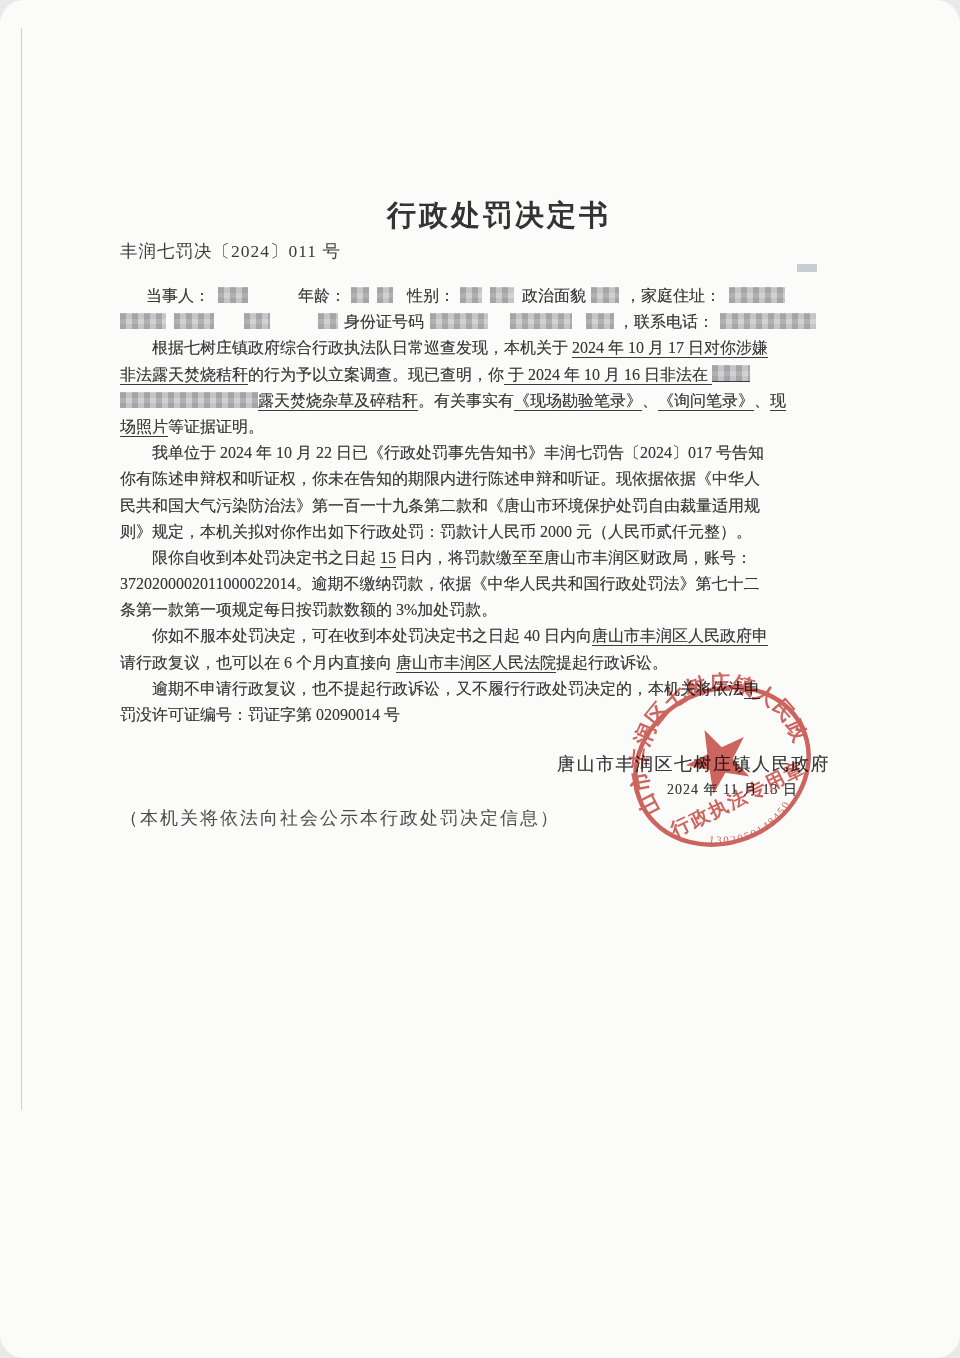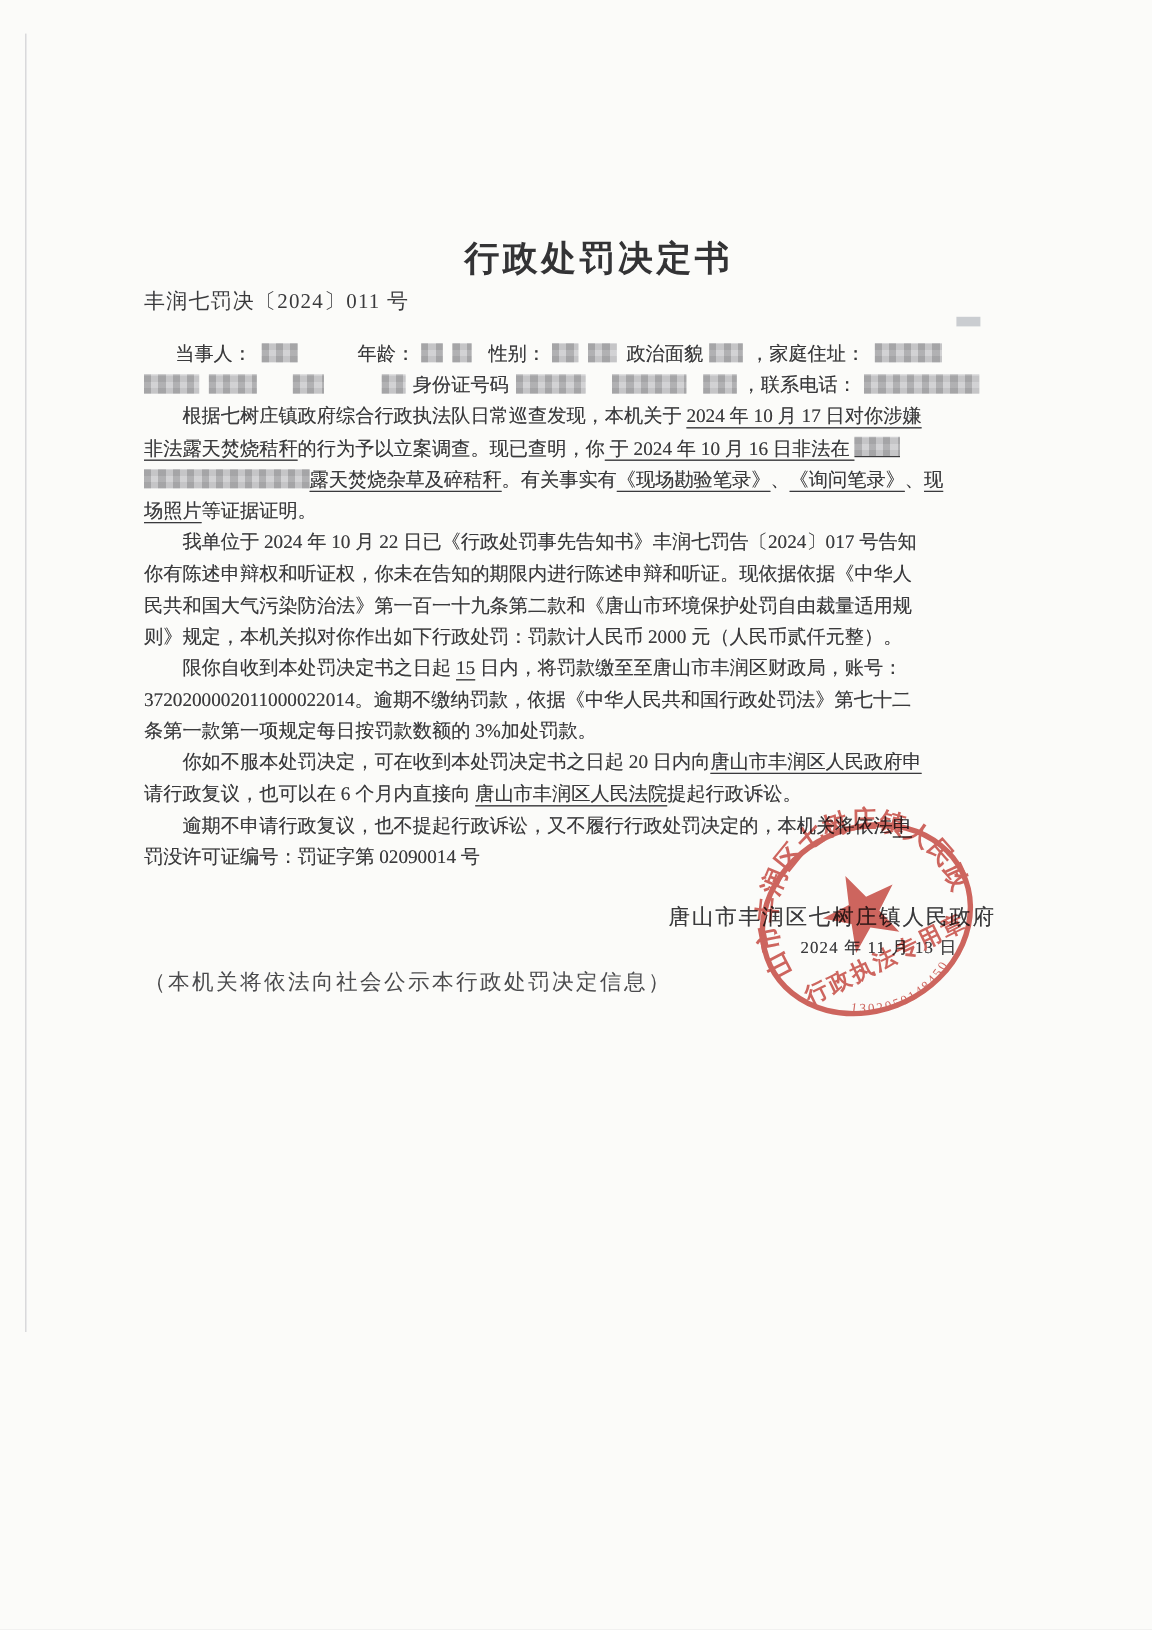--- a/index.html
+++ b/index.html
@@ -3,20 +3,21 @@
 <meta charset="utf-8">
 <style>
   html,body{margin:0;padding:0;background:#e9e9e9;}
   .page{
     position:relative;
     width:960px;height:1358px;
     background:#fbfbf9;
     overflow:hidden;
     font-family:"Liberation Serif","DejaVu Serif",serif;
     color:#3a3a3c;
+    border-radius:24px;
   }
   .scan-edge{
     position:absolute;left:21px;top:28px;width:1px;height:1082px;
     background:#c7c7cb;opacity:.8;
   }
   .title{
     position:absolute;left:120px;top:196px;width:758px;
     text-align:center;font-size:29px;font-weight:bold;letter-spacing:3px;
     color:#333335;
   }
@@ -91,21 +92,21 @@
       <div class="line"><span class="u">非法露天焚烧秸秆</span><span>的行为予以立案调查。现已查明，你</span><span class="u"> 于 2024 年 10 月 16 日非法在 </span><span class="redact u" style="width: 38px;"></span></div>
       <div class="line"><span class="redact" style="width: 138px;"></span><span class="u">露天焚烧杂草及碎秸秆</span><span>。有关事实有</span><span class="u">《现场勘验笔录》</span><span>、</span><span class="u">《询问笔录》</span><span>、</span><span class="u">现</span></div>
       <div class="line"><span class="u">场照片</span><span>等证据证明。</span></div>
       <div class="line"><span>　　我单位于 2024 年 10 月 22 日已《行政处罚事先告知书》丰润七罚告〔2024〕017 号告知</span></div>
       <div class="line"><span>你有陈述申辩权和听证权，你未在告知的期限内进行陈述申辩和听证。现依据依据《中华人</span></div>
       <div class="line"><span>民共和国大气污染防治法》第一百一十九条第二款和《唐山市环境保护处罚自由裁量适用规</span></div>
       <div class="line"><span>则》规定，本机关拟对你作出如下行政处罚：罚款计人民币 2000 元（人民币贰仟元整）。</span></div>
       <div class="line"><span>　　限你自收到本处罚决定书之日起 </span><span class="u">15</span><span> 日内，将罚款缴至至唐山市丰润区财政局，账号：</span></div>
       <div class="line"><span>3720200002011000022014。逾期不缴纳罚款，依据《中华人民共和国行政处罚法》第七十二</span></div>
       <div class="line"><span>条第一款第一项规定每日按罚款数额的 3%加处罚款。</span></div>
-      <div class="line"><span>　　你如不服本处罚决定，可在收到本处罚决定书之日起 20 日内向</span><span class="u">唐山市丰润区人民政府申</span></div>
+      <div class="line"><span>　　你如不服本处罚决定，可在收到本处罚决定书之日起 40 日内向</span><span class="u">唐山市丰润区人民政府申</span></div>
       <div class="line"><span>请行政复议，也可以在 6 个月内直接向 </span><span class="u">唐山市丰润区人民法院</span><span>提起行政诉讼。</span></div>
       <div class="line"><span>　　逾期不申请行政复议，也不提起行政诉讼，又不履行行政处罚决定的，本机关将依法</span><span class="u">申</span></div>
       <div class="line"><span>罚没许可证编号：罚证字第 02090014 号</span></div>
     </div>
 
   <div class="issuer">唐山市丰润区七树庄镇人民政府</div>
 
   <div class="sig-date">2024 年 11 月 13 日</div>
 
   <svg class="seal" viewBox="0 0 220 220" style="color: rgb(201, 75, 68);">

